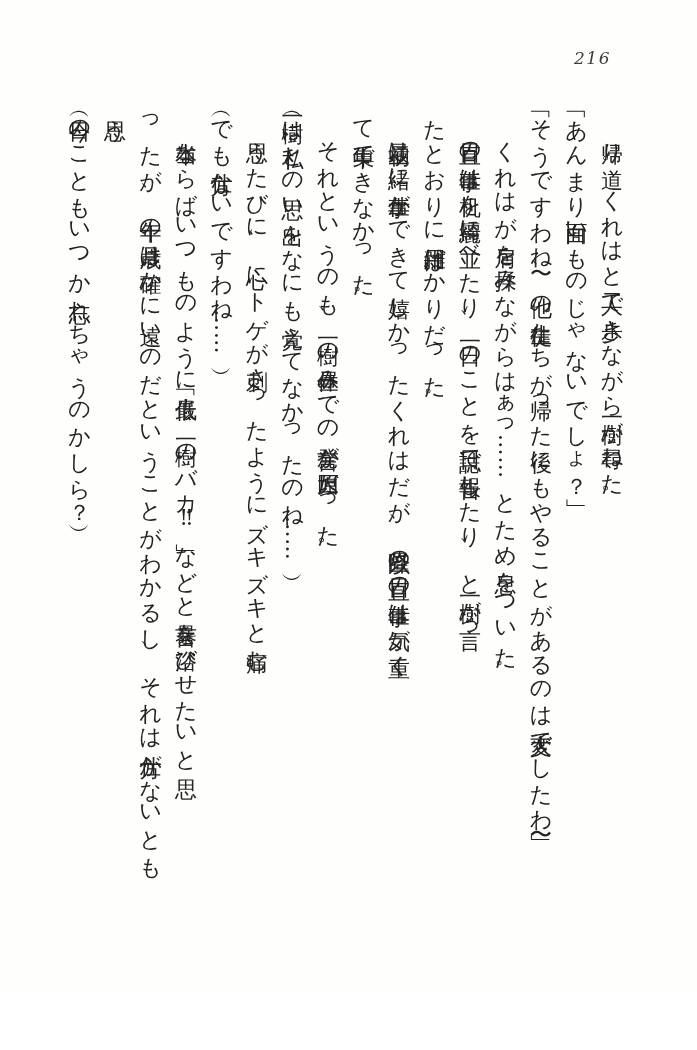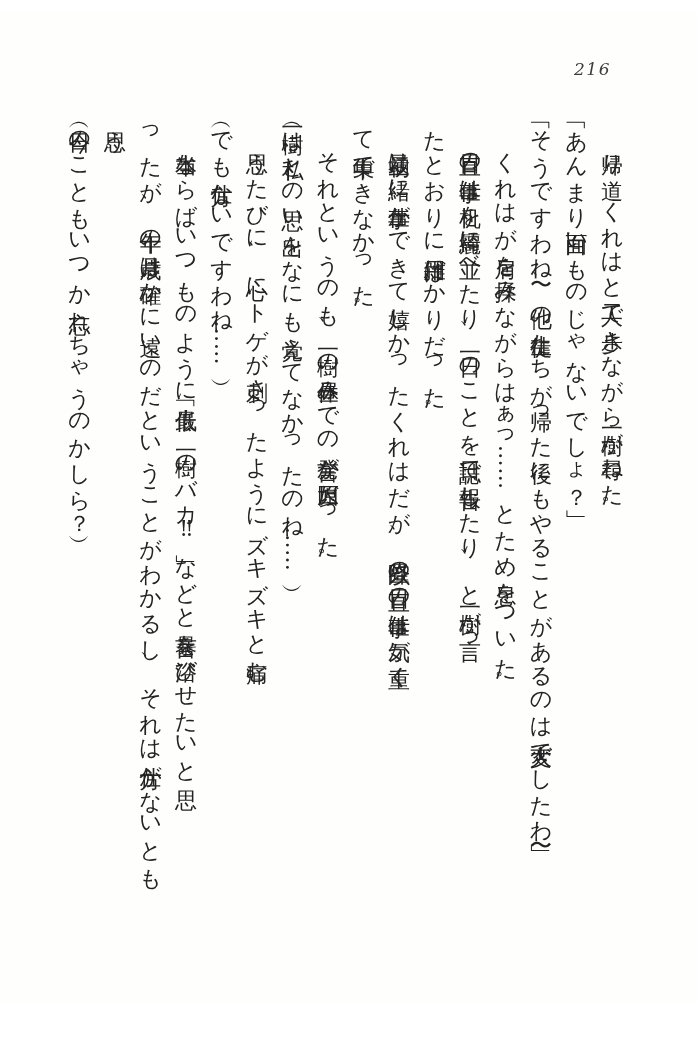--- a/index.html
+++ b/index.html
@@ -7,21 +7,20 @@
     padding: 0;
     background: #ffffff;
   }
   .page {
     position: relative;
     width: 697px;
     height: 992px;
     background: #fefefdff;
     overflow: hidden;
     font-family: "DejaVu Serif", serif;
-    margin-top: 11px;
   }
   .page-number {
     position: absolute;
     top: 48px;
     left: 574px;
     font-size: 17px;
     font-style: italic;
     color: #3c3c3c;
     letter-spacing: 1.5px;
   }

